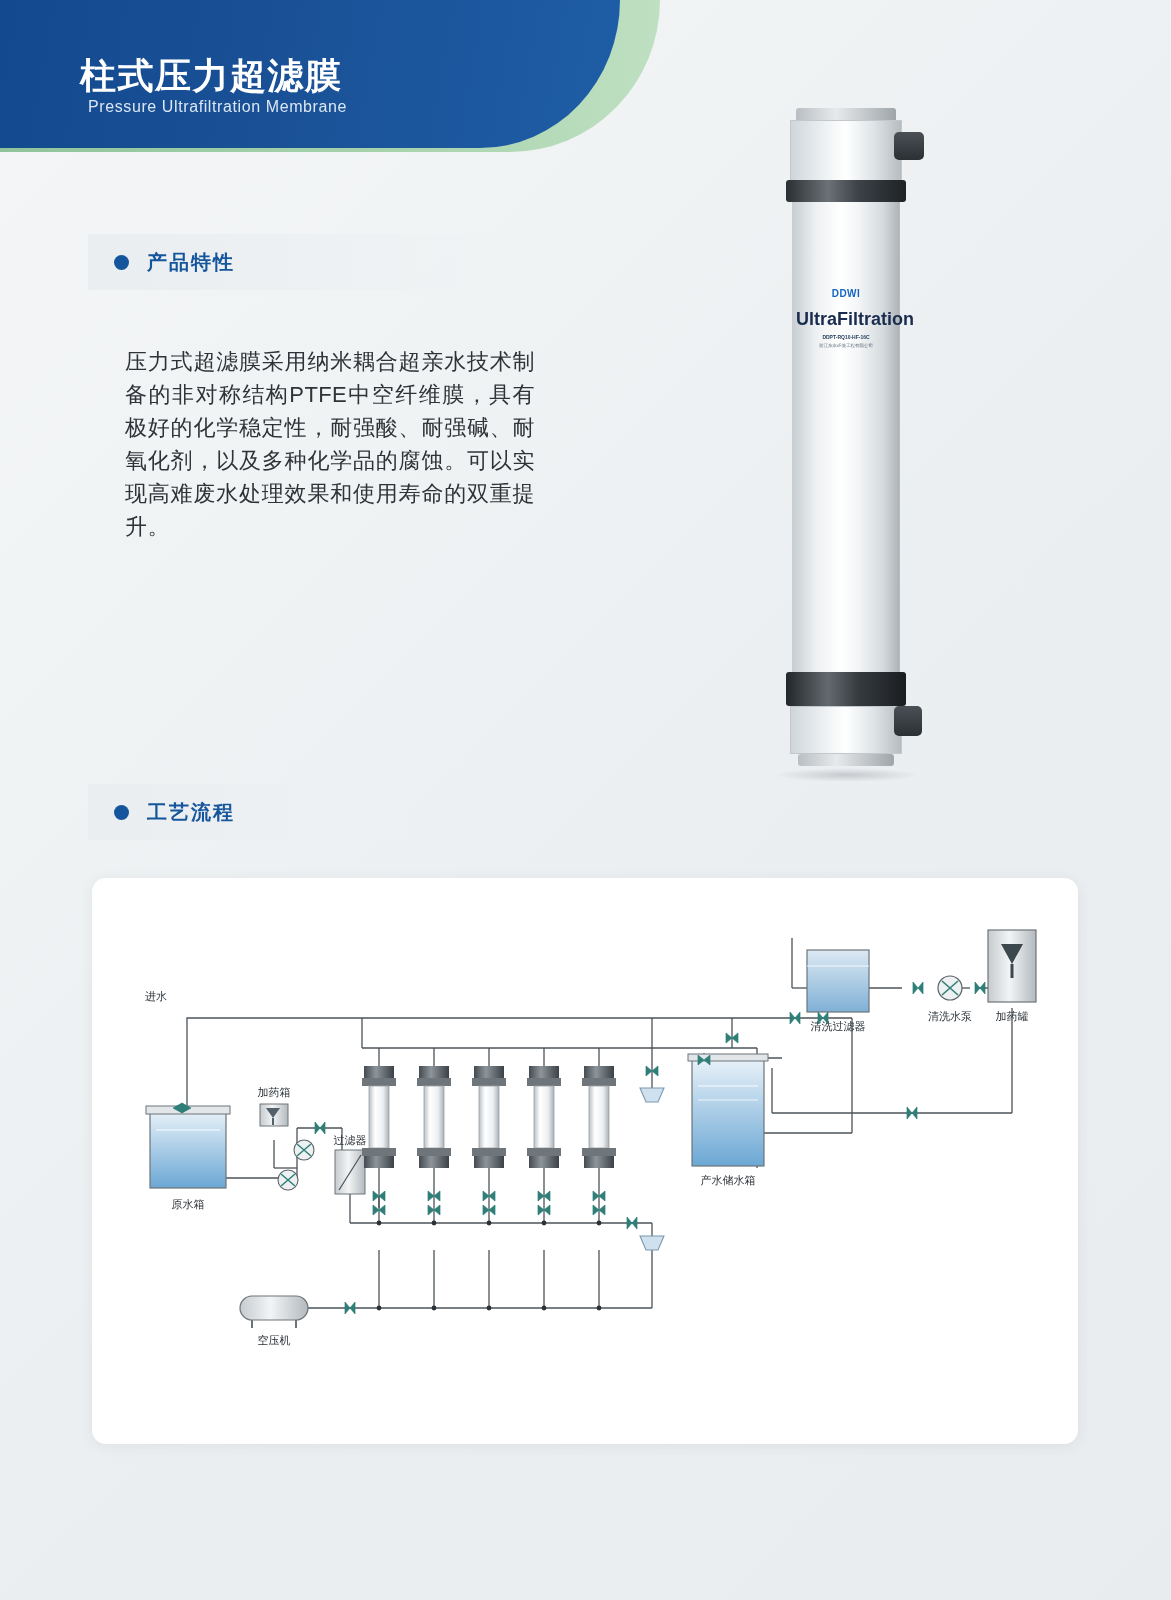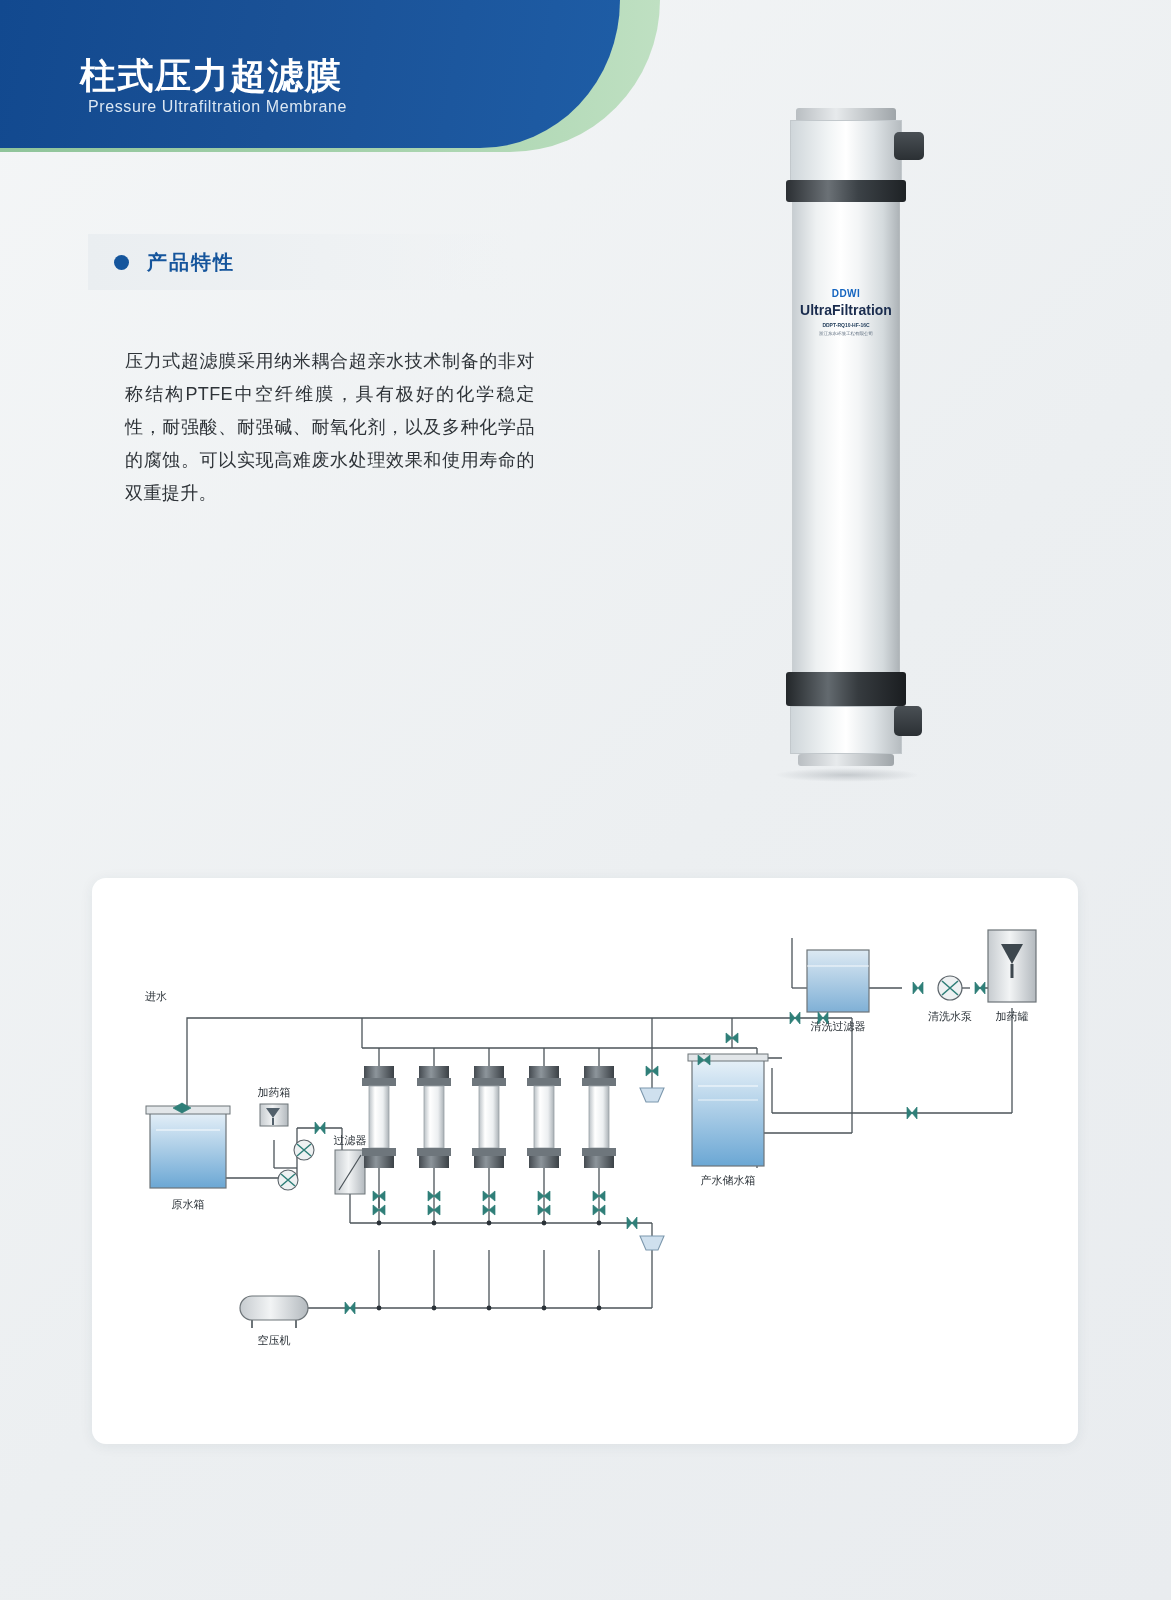--- a/index.html
+++ b/index.html
@@ -54,21 +54,21 @@
   }
   .section-head .label {
     color: #15559c; font-size: 20px; font-weight: bold; letter-spacing: 2px;
   }
   #sec-feature { top: 234px; }
   #sec-process { top: 784px; }
 
   
   .body-text {
     position: absolute; left: 125px; width: 410px;
-    color: #2e3338; font-size: 18px; line-height: 33px;
+    color: #2e3338; font-size: 22px; line-height: 33px;
     letter-spacing: 0.4px;
     text-align: justify;
   }
   #para1 { top: 345px; }
   #para2 { top: 522px; }
 
   
   .product-photo {
     position: absolute; left: 760px; top: 100px;
     width: 170px; height: 700px;
@@ -116,21 +116,21 @@
   .pp-port-bot {
     position: absolute; left: 134px; top: 606px; width: 28px; height: 30px;
     background: linear-gradient(180deg,#4a5055,#2b3034);
     border-radius: 5px;
   }
   .pp-label {
     position: absolute; left: 36px; top: 188px; width: 100px;
     text-align: center; color: #1b3f73;
   }
   .pp-logo { font-size: 10px; font-weight: bold; color: #1565c0; letter-spacing: 0.5px; }
-  .pp-brand { font-size: 14px; font-weight: bold; color: #1a2c4e; margin-top: 3px; }
+  .pp-brand { font-size: 18px; font-weight: bold; color: #1a2c4e; margin-top: 10px; }
   .pp-model { font-size: 5px; color: #27425f; margin-top: 4px; font-weight: bold; }
   .pp-company { font-size: 4.5px; color: #5b6b7d; margin-top: 3px; }
   .pp-shadow {
     position: absolute; left: 14px; top: 668px; width: 146px; height: 14px;
     background: radial-gradient(ellipse at center, rgba(60,70,80,0.22), rgba(60,70,80,0) 70%);
   }
 
   
   #diagram-card {
     position: absolute; left: 92px; top: 878px;
@@ -181,20 +181,24 @@
       <div class="pp-model">DDPT-RQ10-HF-16C</div>
       <div class="pp-company">浙江东水环境工程有限公司</div>
     </div>
     <div class="pp-ring-bot"></div>
     <div class="pp-clear-bot"></div>
     <div class="pp-port-bot"></div>
     <div class="pp-cap-bot"></div>
     <div class="pp-shadow"></div>
   </div>
 
+  <div class="section-head" id="sec-process">
+    <span class="dot"></span>
+    <span class="label">工艺流程</span>
+  </div>
 
   <div id="diagram-accent"></div>
   <div id="diagram-card">
     <svg id="flow-svg" width="986" height="566" viewBox="0 0 986 566">
       <defs>
         <linearGradient id="tankWater" x1="0" y1="0" x2="0" y2="1">
           <stop offset="0%" stop-color="#e9f2f9"></stop>
           <stop offset="100%" stop-color="#6ba7d4"></stop>
         </linearGradient>
         <linearGradient id="moduleG" x1="0" y1="0" x2="1" y2="0">

